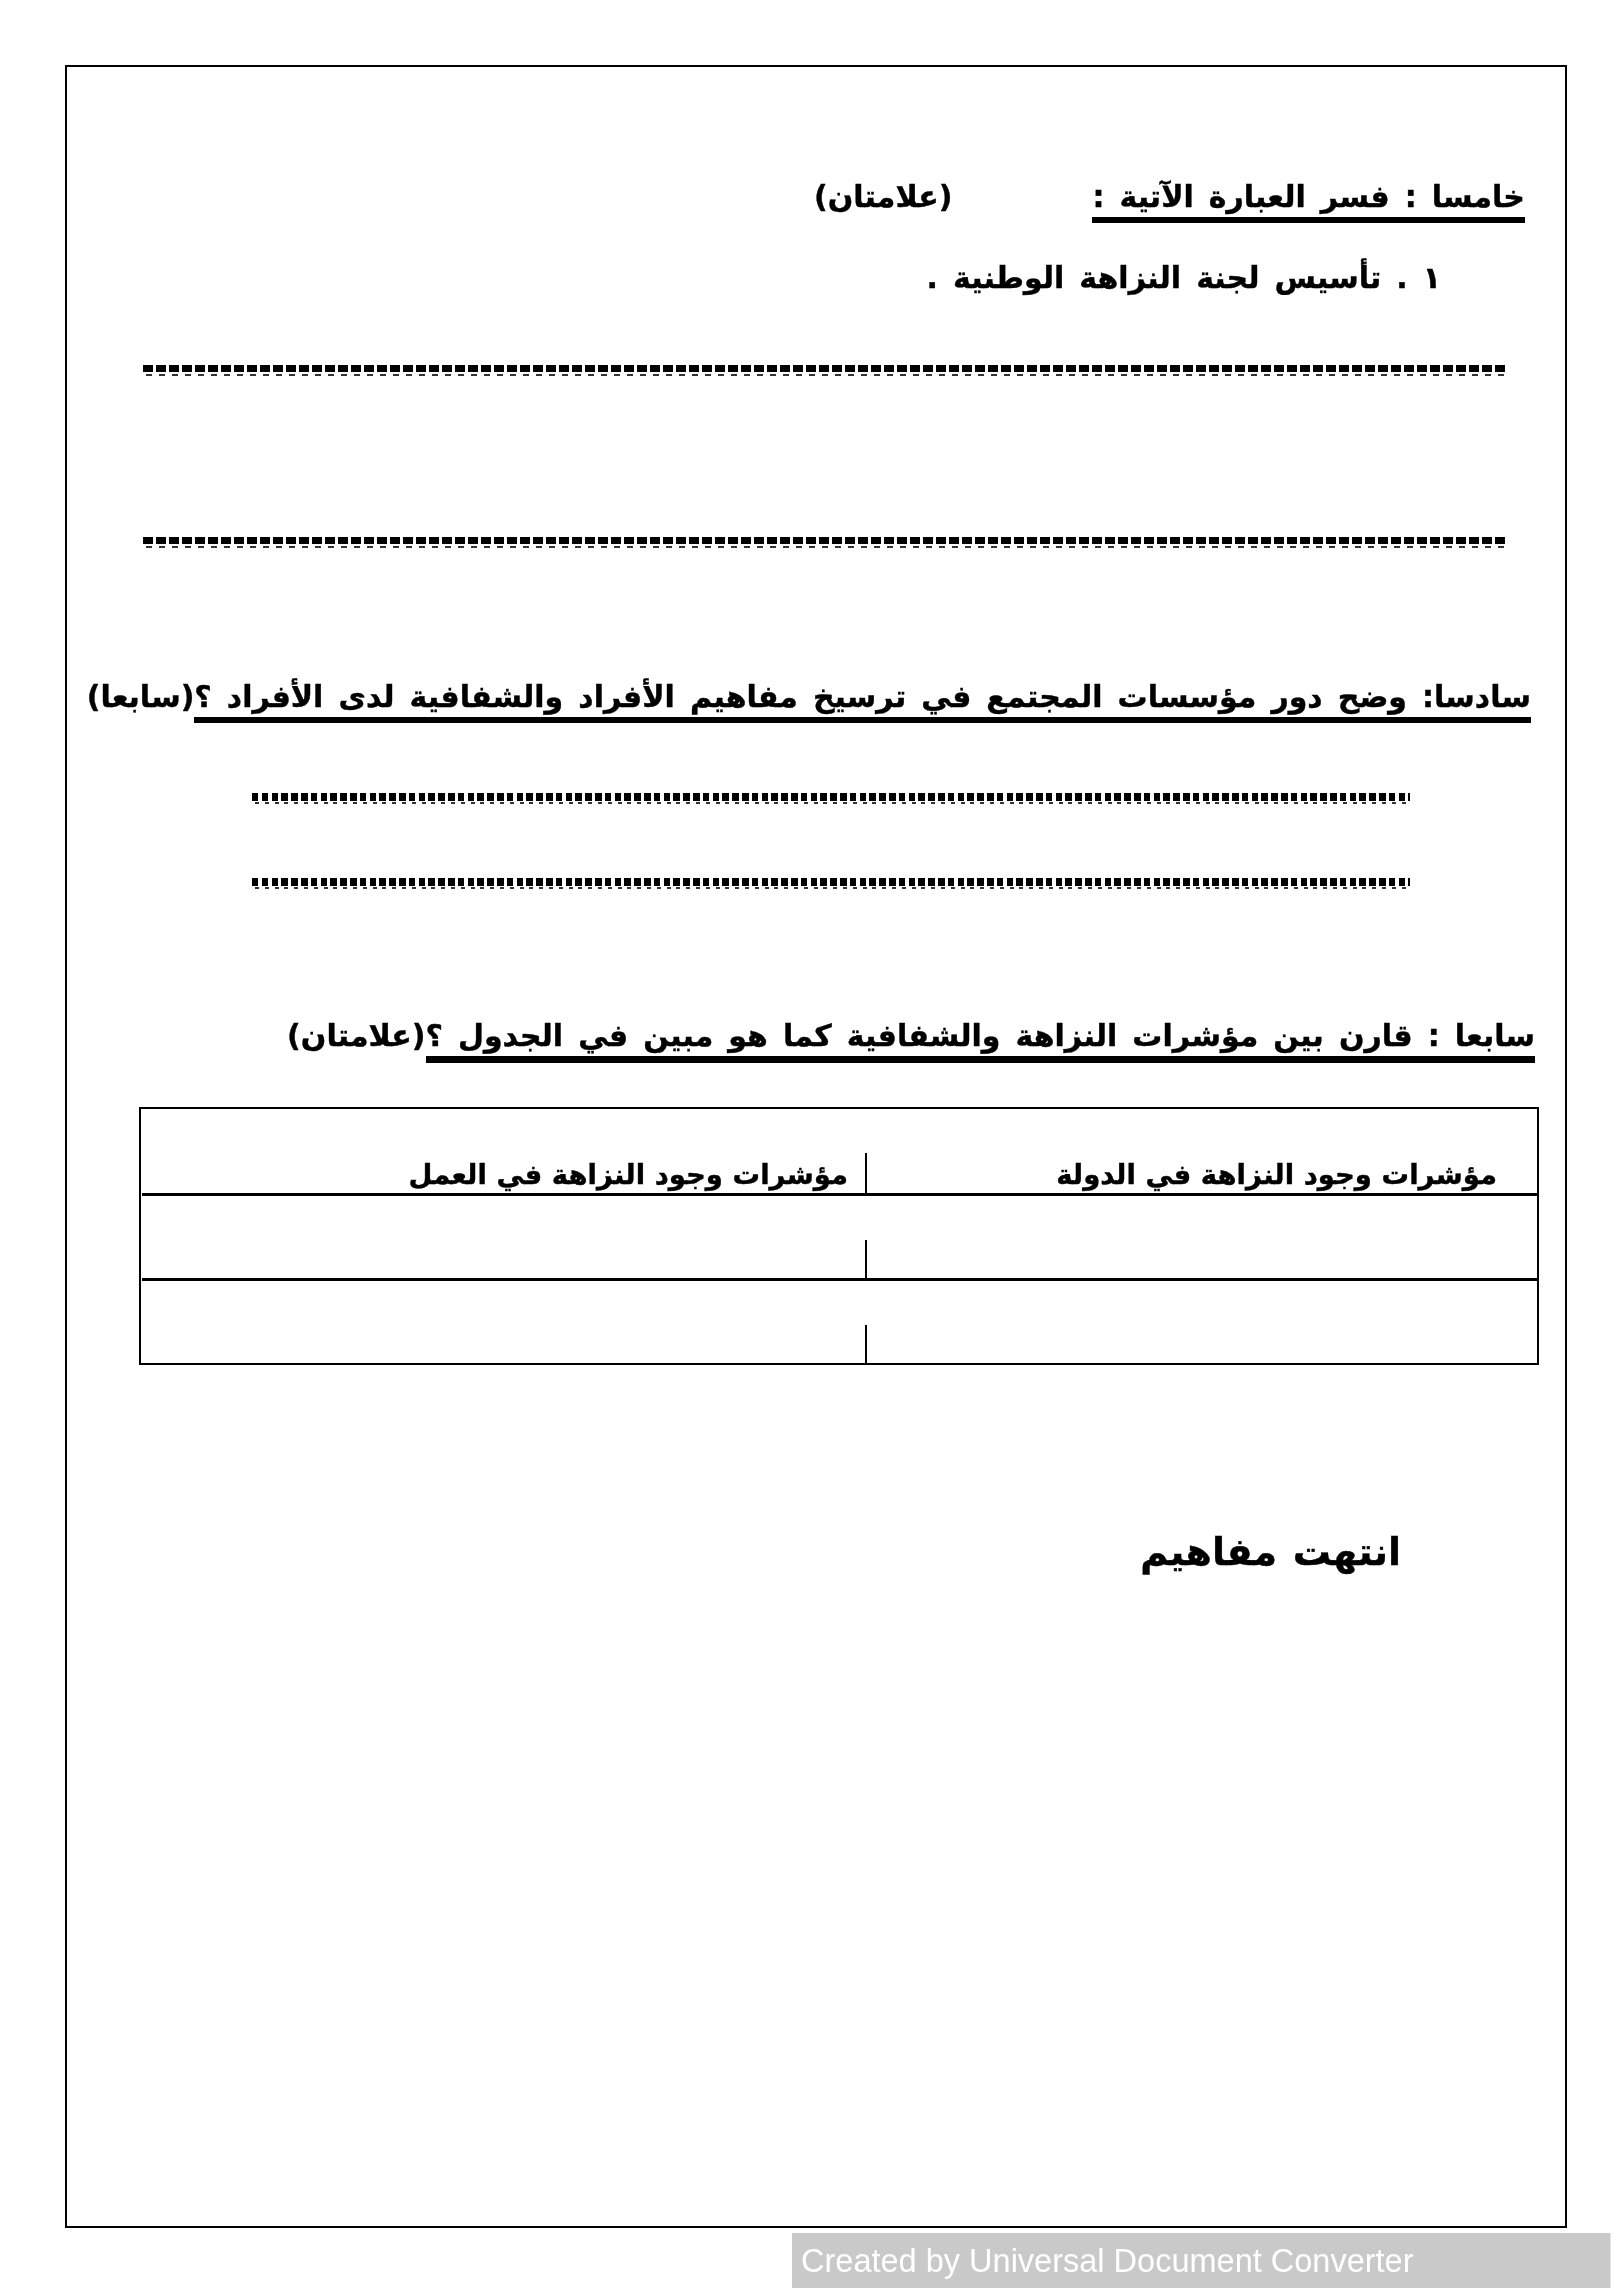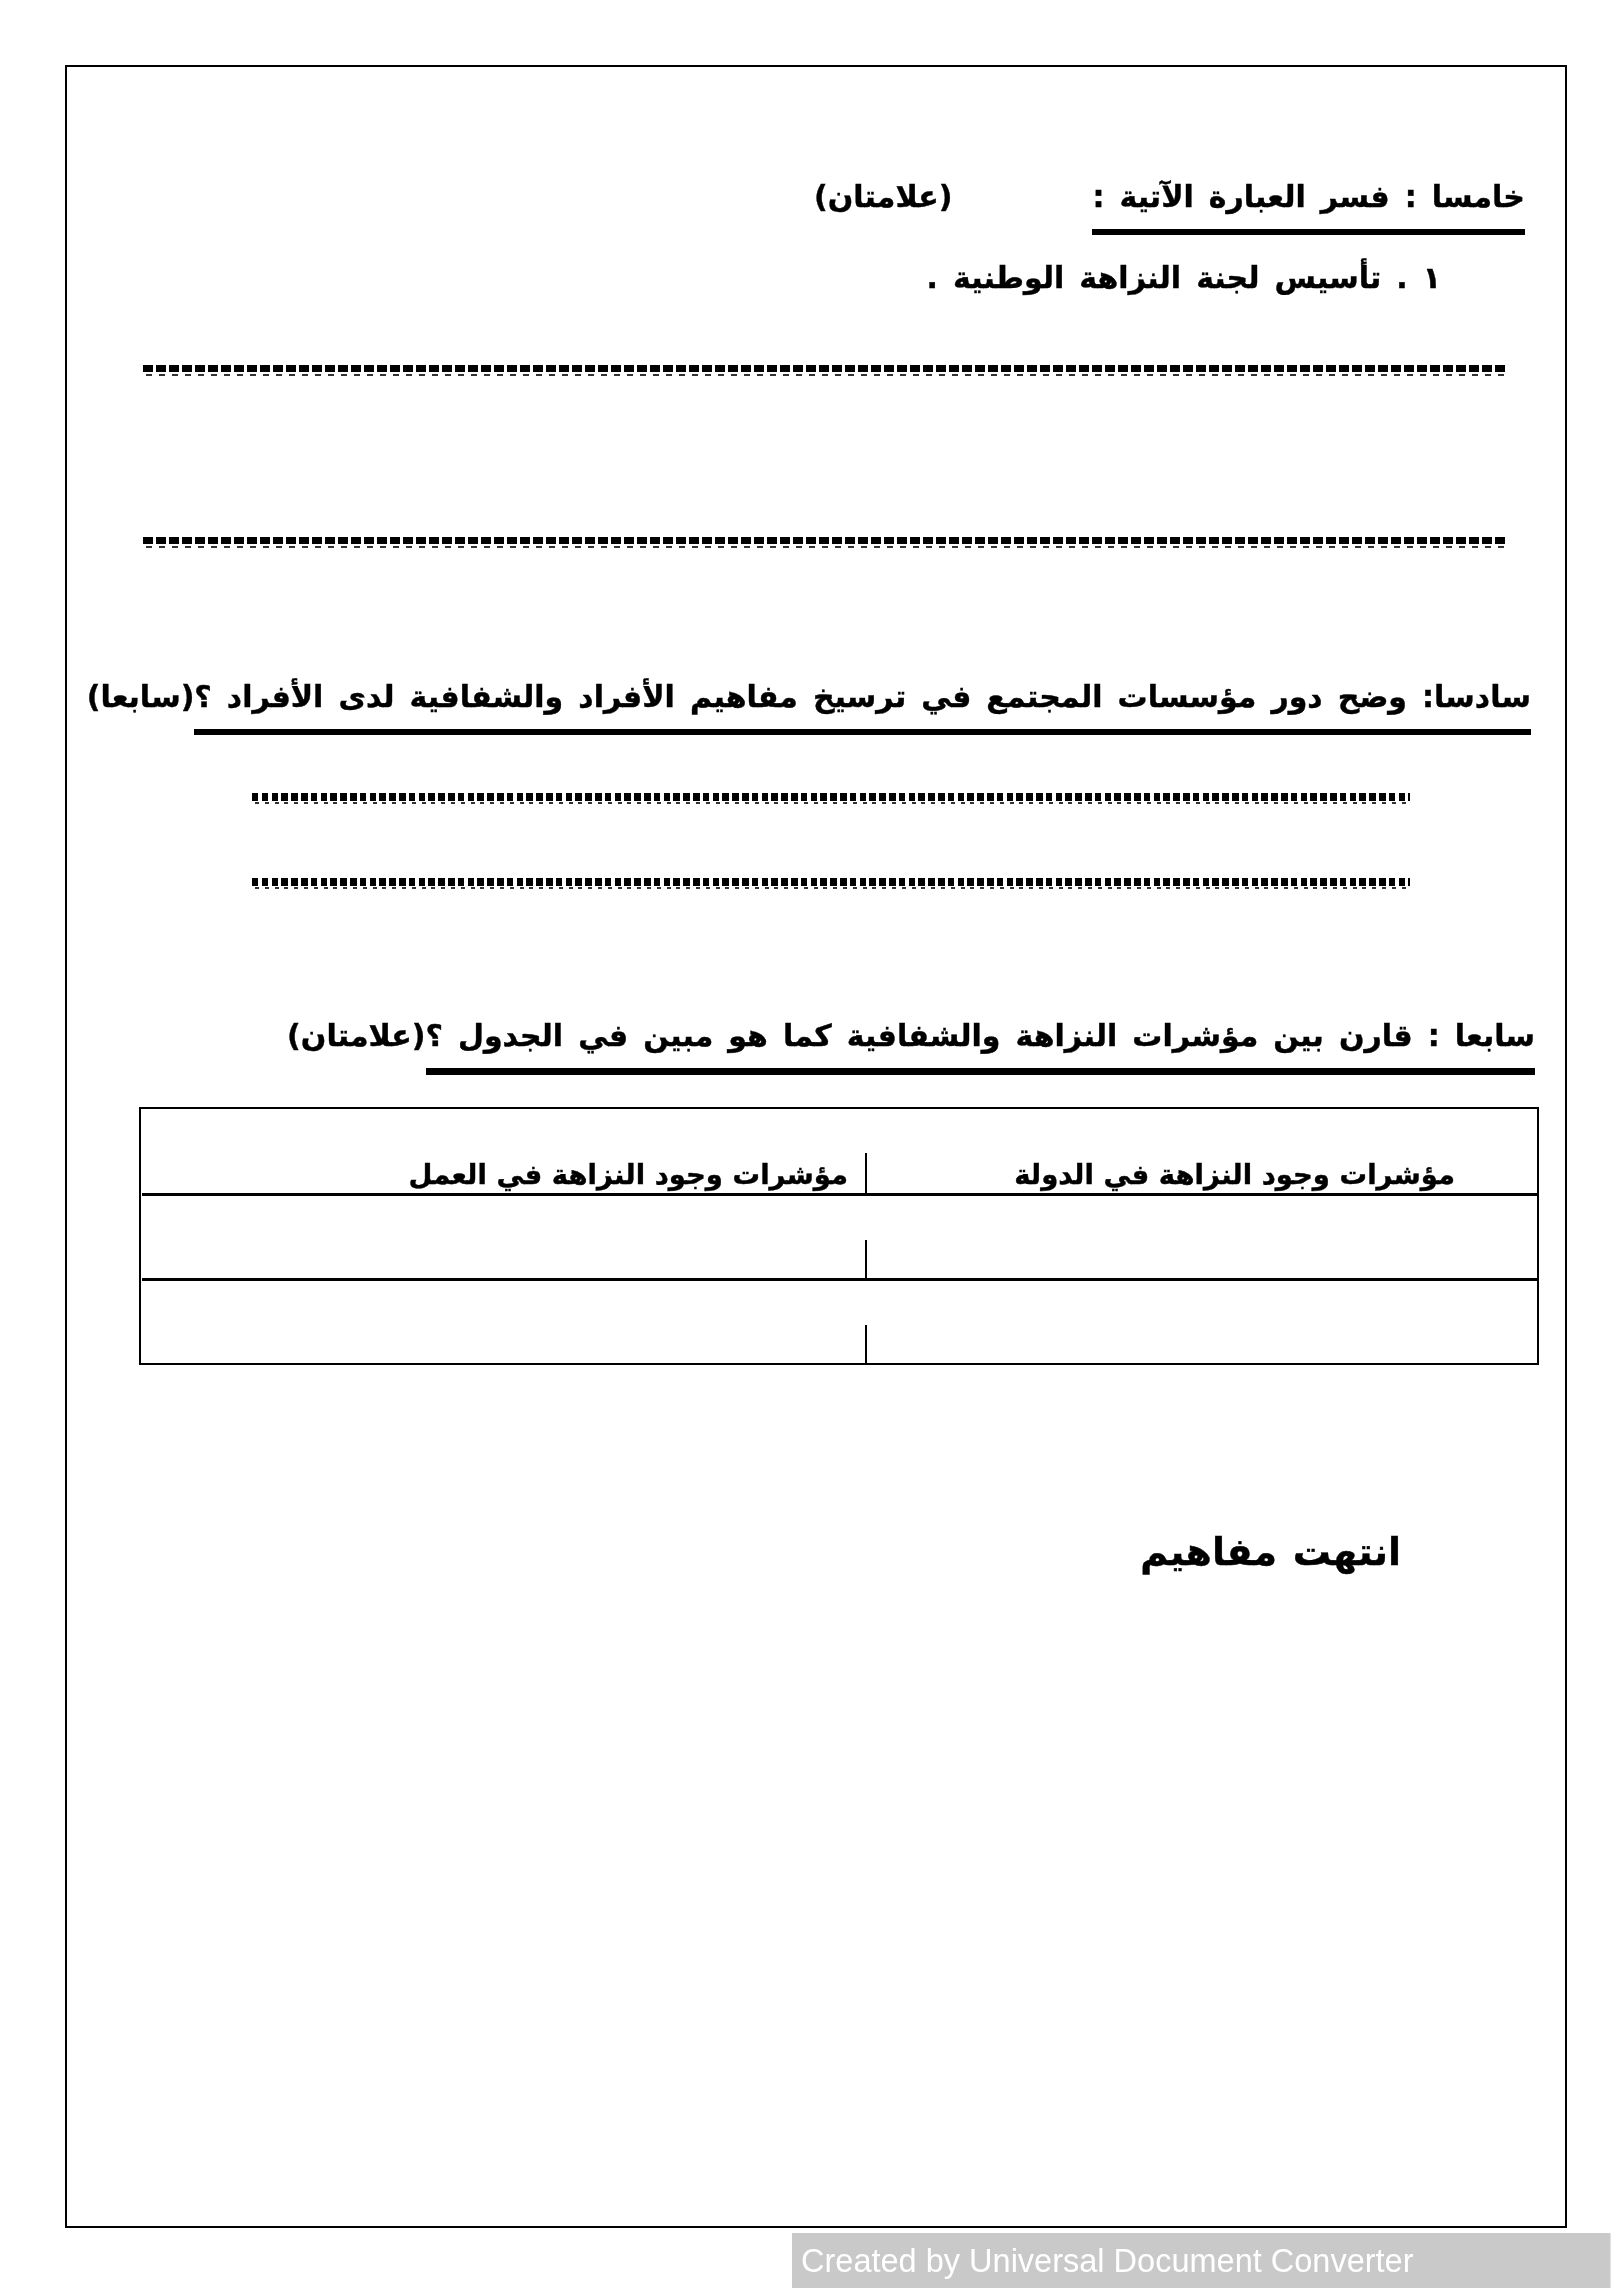--- a/index.html
+++ b/index.html
@@ -26,21 +26,21 @@
     font-weight: bold;
     font-size: 30px;
     line-height: 1.25;
     white-space: nowrap;
     word-spacing: 4.6px;
     -webkit-text-stroke: 0.4px #000;
   }
   .u {
     display: inline-block;
     border-bottom: 6.5px solid #000;
-    padding-bottom: 13px;
+    padding-bottom: 1px;
   }
   .u.thick { border-bottom-width: 7.2px; }
   .split {
     display: flex;
     justify-content: space-between;
     align-items: baseline;
   }
   
   .dashes {
     position: absolute;
@@ -83,21 +83,21 @@
     font-weight: bold;
     font-size: 27.5px;
     direction: rtl;
     white-space: nowrap;
     padding-top: 5.2px;
     display: flex;
     justify-content: flex-start;   
     align-items: flex-start;
     -webkit-text-stroke: 0.4px #000;
   }
-  .cmp-table .th.state { padding-right: 82px; }
+  .cmp-table .th.state { padding-right: 40px; }
   .cmp-table .th.work  { padding-right: 17px; }
   .endnote {
     font-size: 38px;
     word-spacing: 2.6px;
   }
   .watermark {
     position: absolute;
     left: 792px; top: 2233px;
     width: 831px; height: 55px;
     background: #c9c9c9;

